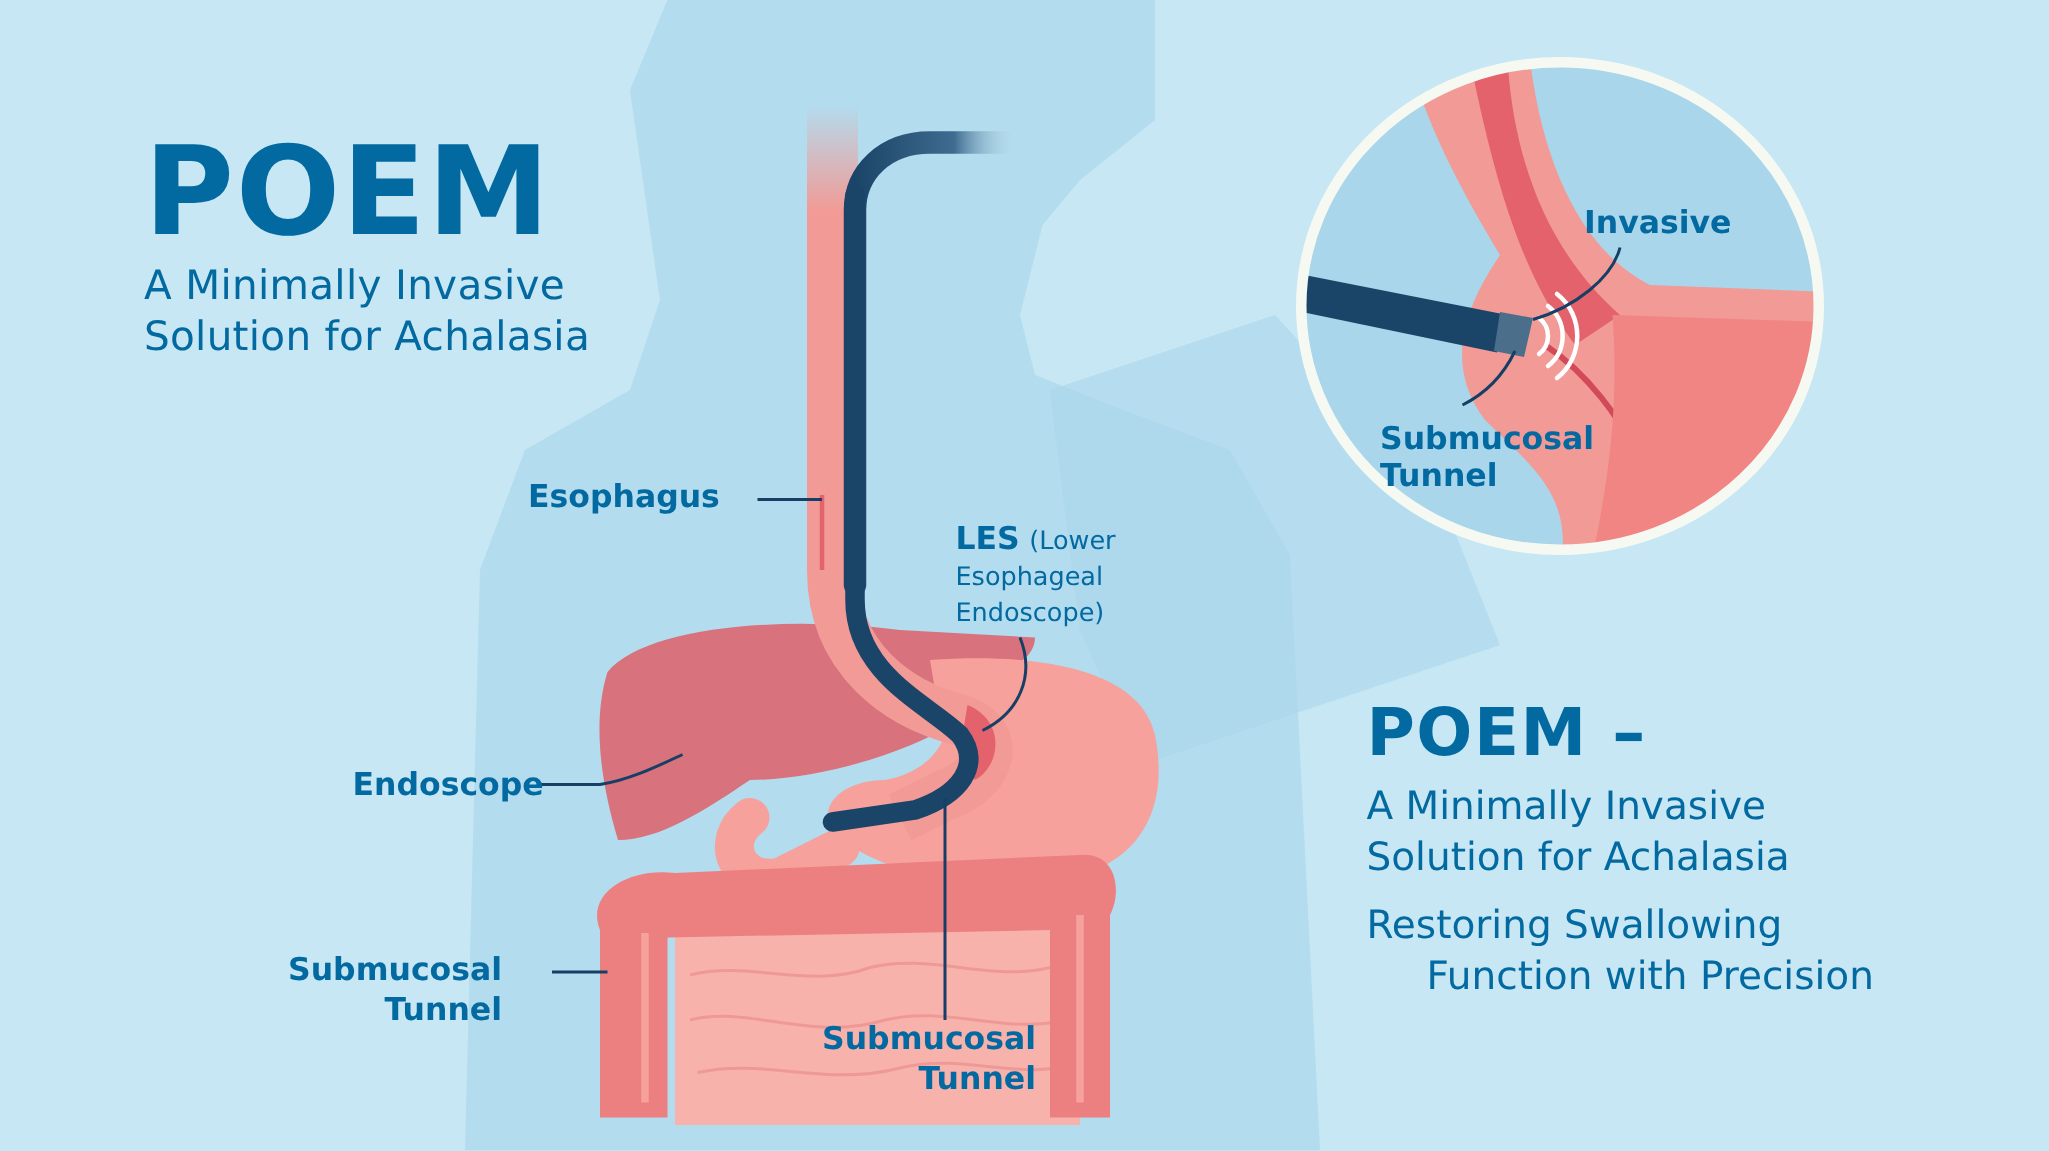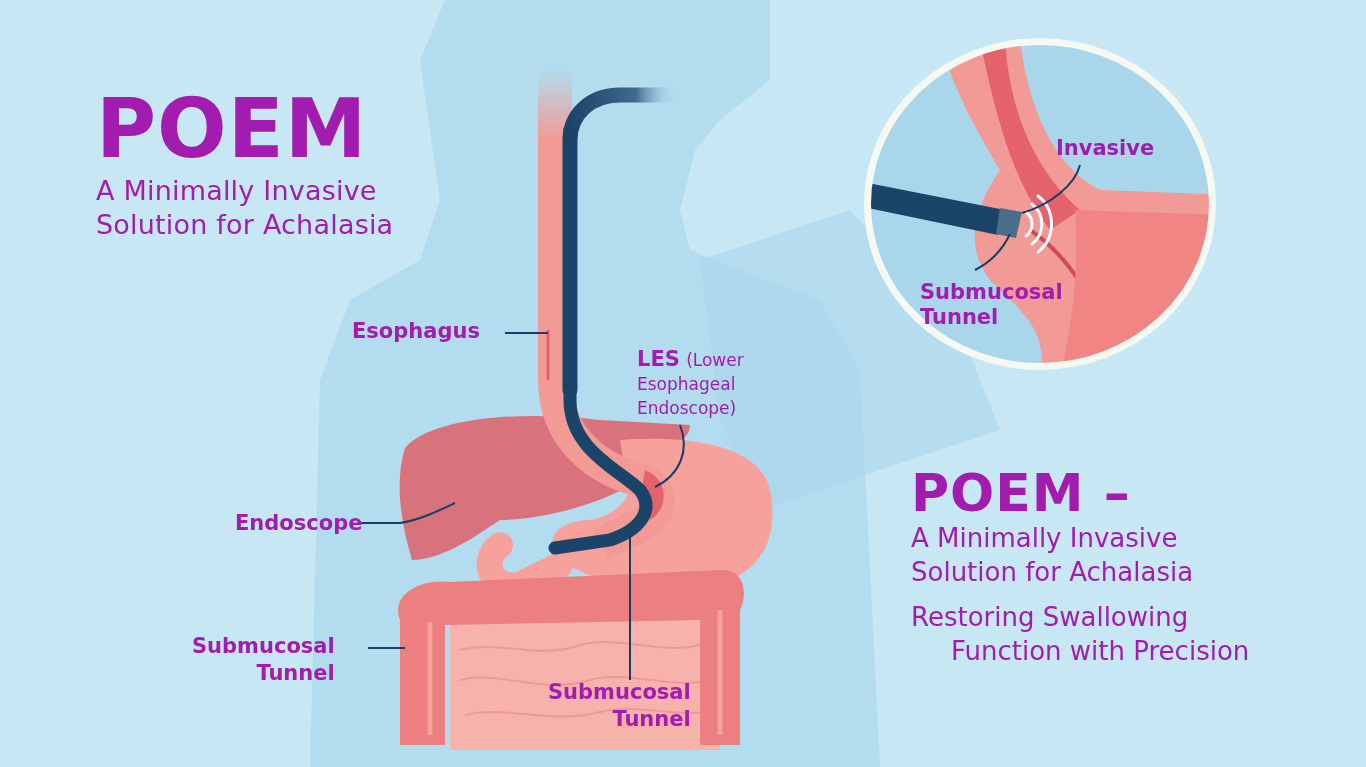--- a/index.html
+++ b/index.html
@@ -4,24 +4,24 @@
 <style>
   html, body { margin: 0; padding: 0; }
   body {
     width: 1366px; height: 767px; overflow: hidden; position: relative;
     background: #c6e7f3;
     font-family: "DejaVu Sans", "Liberation Sans", sans-serif;
     color: #173f66;
   }
   .canvas { position: absolute; inset: 0; }
   .canvas svg { position: absolute; left: 0; top: 0; }
-  .txt { position: absolute; color: #a21caf; white-space: nowrap; }
+  .txt { position: absolute; color: #0369a1; white-space: nowrap; }
   .title-big { font-weight: 700; font-size: 82px; letter-spacing: 1px; line-height: 1; }
   .title-sub { font-size: 27px; line-height: 34px; letter-spacing: 0.2px; }
-  .title-big2 { font-weight: 700; font-size: 52px; line-height: 1; letter-spacing: 1px; text-align: right; }
+  .title-big2 { font-weight: 700; font-size: 44px; line-height: 1; letter-spacing: 1px; text-align: right; }
   .sub2 { font-size: 26px; line-height: 34px; }
   .label { font-weight: 700; font-size: 21px; line-height: 27px; text-align: right; }
   .label-les { font-size: 18px; line-height: 24px; font-weight: 700; }
   .label-les .small { font-weight: 400; font-size: 17px; }
   .inset-label { font-weight: 700; font-size: 21px; line-height: 25px; }
 </style>
 </head>
 <body>
 
 <div class="canvas">

